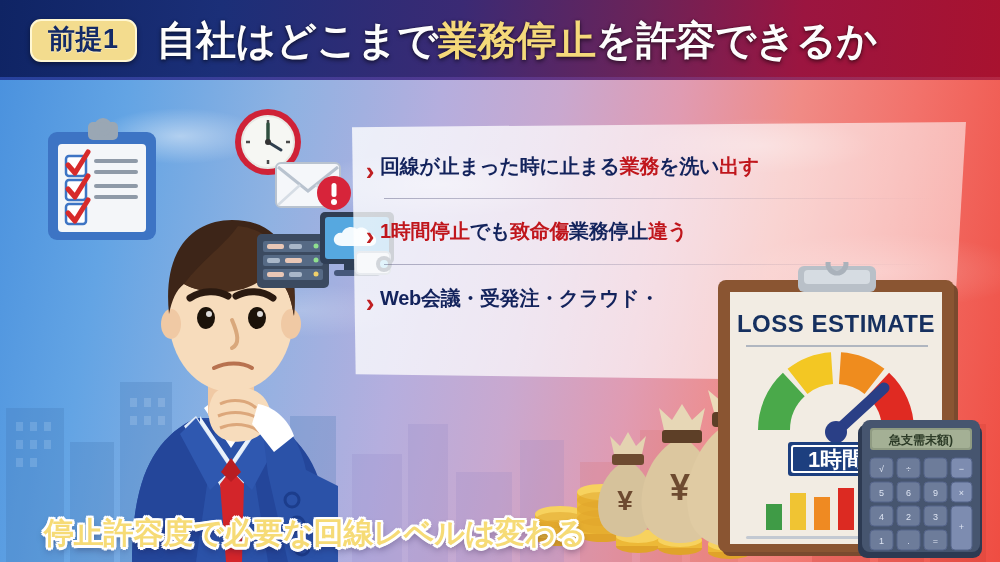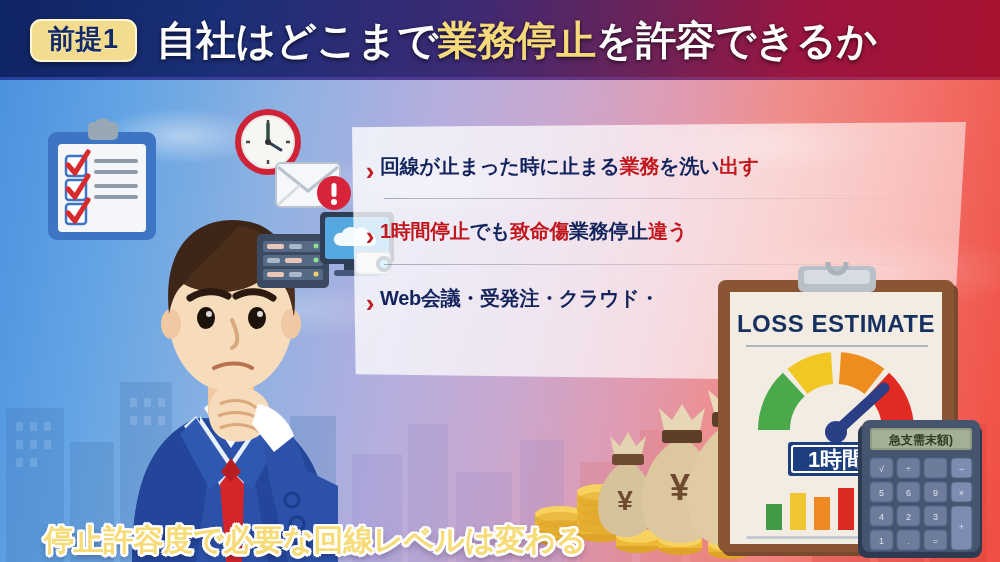--- a/index.html
+++ b/index.html
@@ -108,21 +108,21 @@
   .clipboard { position:absolute; left:712px; top:262px; width:252px; height:300px; z-index:26; }
 
   
   .money { position:absolute; left:520px; top:388px; width:270px; height:174px; z-index:24; }
 
   
   .calc { position:absolute; left:856px; top:418px; width:130px; height:144px; z-index:30; }
 
   
   .footer {
-    position:absolute; left:44px; bottom:1px; z-index:45;
+    position:absolute; left:44px; bottom:8px; z-index:45;
     font-size:30px; font-weight:bold; letter-spacing:-.2px;
     color:#f6db76; white-space:nowrap;
     text-shadow:
       -2px -2px 0 #fff, 2px -2px 0 #fff, -2px 2px 0 #fff, 2px 2px 0 #fff,
       -2.5px 0 0 #fff, 2.5px 0 0 #fff, 0 -2.5px 0 #fff, 0 2.5px 0 #fff,
       0 4px 7px rgba(20,10,50,.55);
   }
 </style>
 </head>
 <body>

